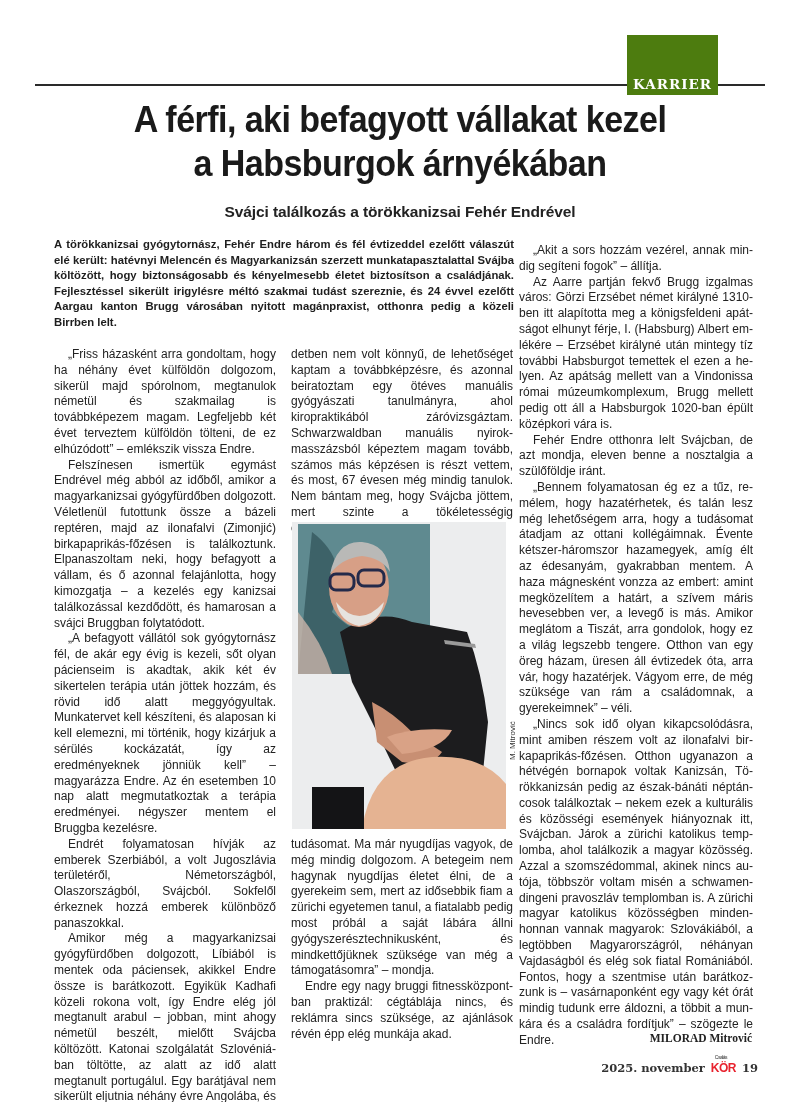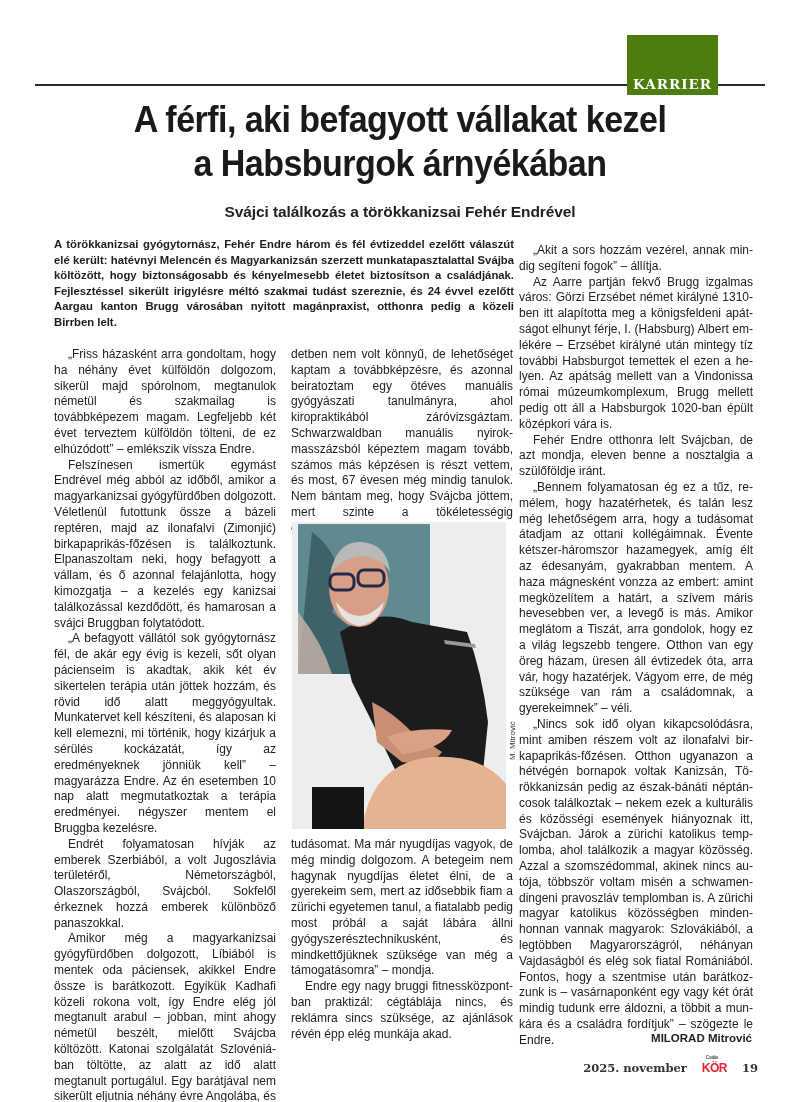--- a/index.html
+++ b/index.html
@@ -12,22 +12,22 @@
   .lead { position: absolute; left: 54px; top: 237px; width: 460px; font-family: "Liberation Sans", sans-serif; font-weight: bold; font-size: 11.3px; line-height: 15.5px; text-align: justify; color: #1e1e1e; hyphens: manual; }
   .col { position: absolute; font-family: Liberation Sans, sans-serif; font-size: 12px; line-height: 15.8px; text-align: justify; color: #222; }
   .col p { margin: 0; text-indent: 14px; }
   .col p.noindent { text-indent: 0; }
   .col1 { left: 54px; top: 347px; width: 222px; }
   .col2 { left: 291px; top: 347px; width: 222px; }
   .col2b { left: 291px; top: 837px; width: 222px; }
   .col3 { left: 519px; top: 243px; width: 234px; }
   .photo { position: absolute; left: 292px; top: 522px; width: 214px; height: 307px; overflow: hidden; background: #e9eaea; }
   .credit { position: absolute; left: 508px; top: 760px; width: 70px; transform-origin: left top; transform: rotate(-90deg); font-family: "Liberation Sans", sans-serif; font-size: 8px; color: #333; white-space: nowrap; }
-  .byline { position: absolute; right: 48px; top: 1032px; font-family: Liberation Sans, sans-serif; font-weight: bold; font-size: 11.5px; color: #222; }
-  .footer { position: absolute; right: 42px; top: 1061px; font-family: "DejaVu Serif", serif; font-weight: bold; font-size: 11.5px; color: #333; display: flex; align-items: center; gap: 15px; justify-content: flex-end; }
+  .byline { position: absolute; right: 48px; top: 1032px; font-family: Liberation Serif, serif; font-weight: bold; font-size: 11.5px; color: #222; }
+  .footer { position: absolute; right: 42px; top: 1061px; font-family: "DejaVu Serif", serif; font-weight: bold; font-size: 11.5px; color: #333; display: flex; align-items: center; gap: 6px; justify-content: flex-end; }
   .logo { color: #e8232f; font-family: "Liberation Sans", sans-serif; font-weight: bold; font-size: 12px; position: relative; letter-spacing: -0.5px; }
   .logo small { position: absolute; top: -7px; left: 4px; font-size: 5px; color: #333; font-weight: normal; }
 </style>
 </head>
 <body>
 
 <div class="rule"></div>
 <div class="section-tag">
   <span>KARRIER</span>
 </div>

